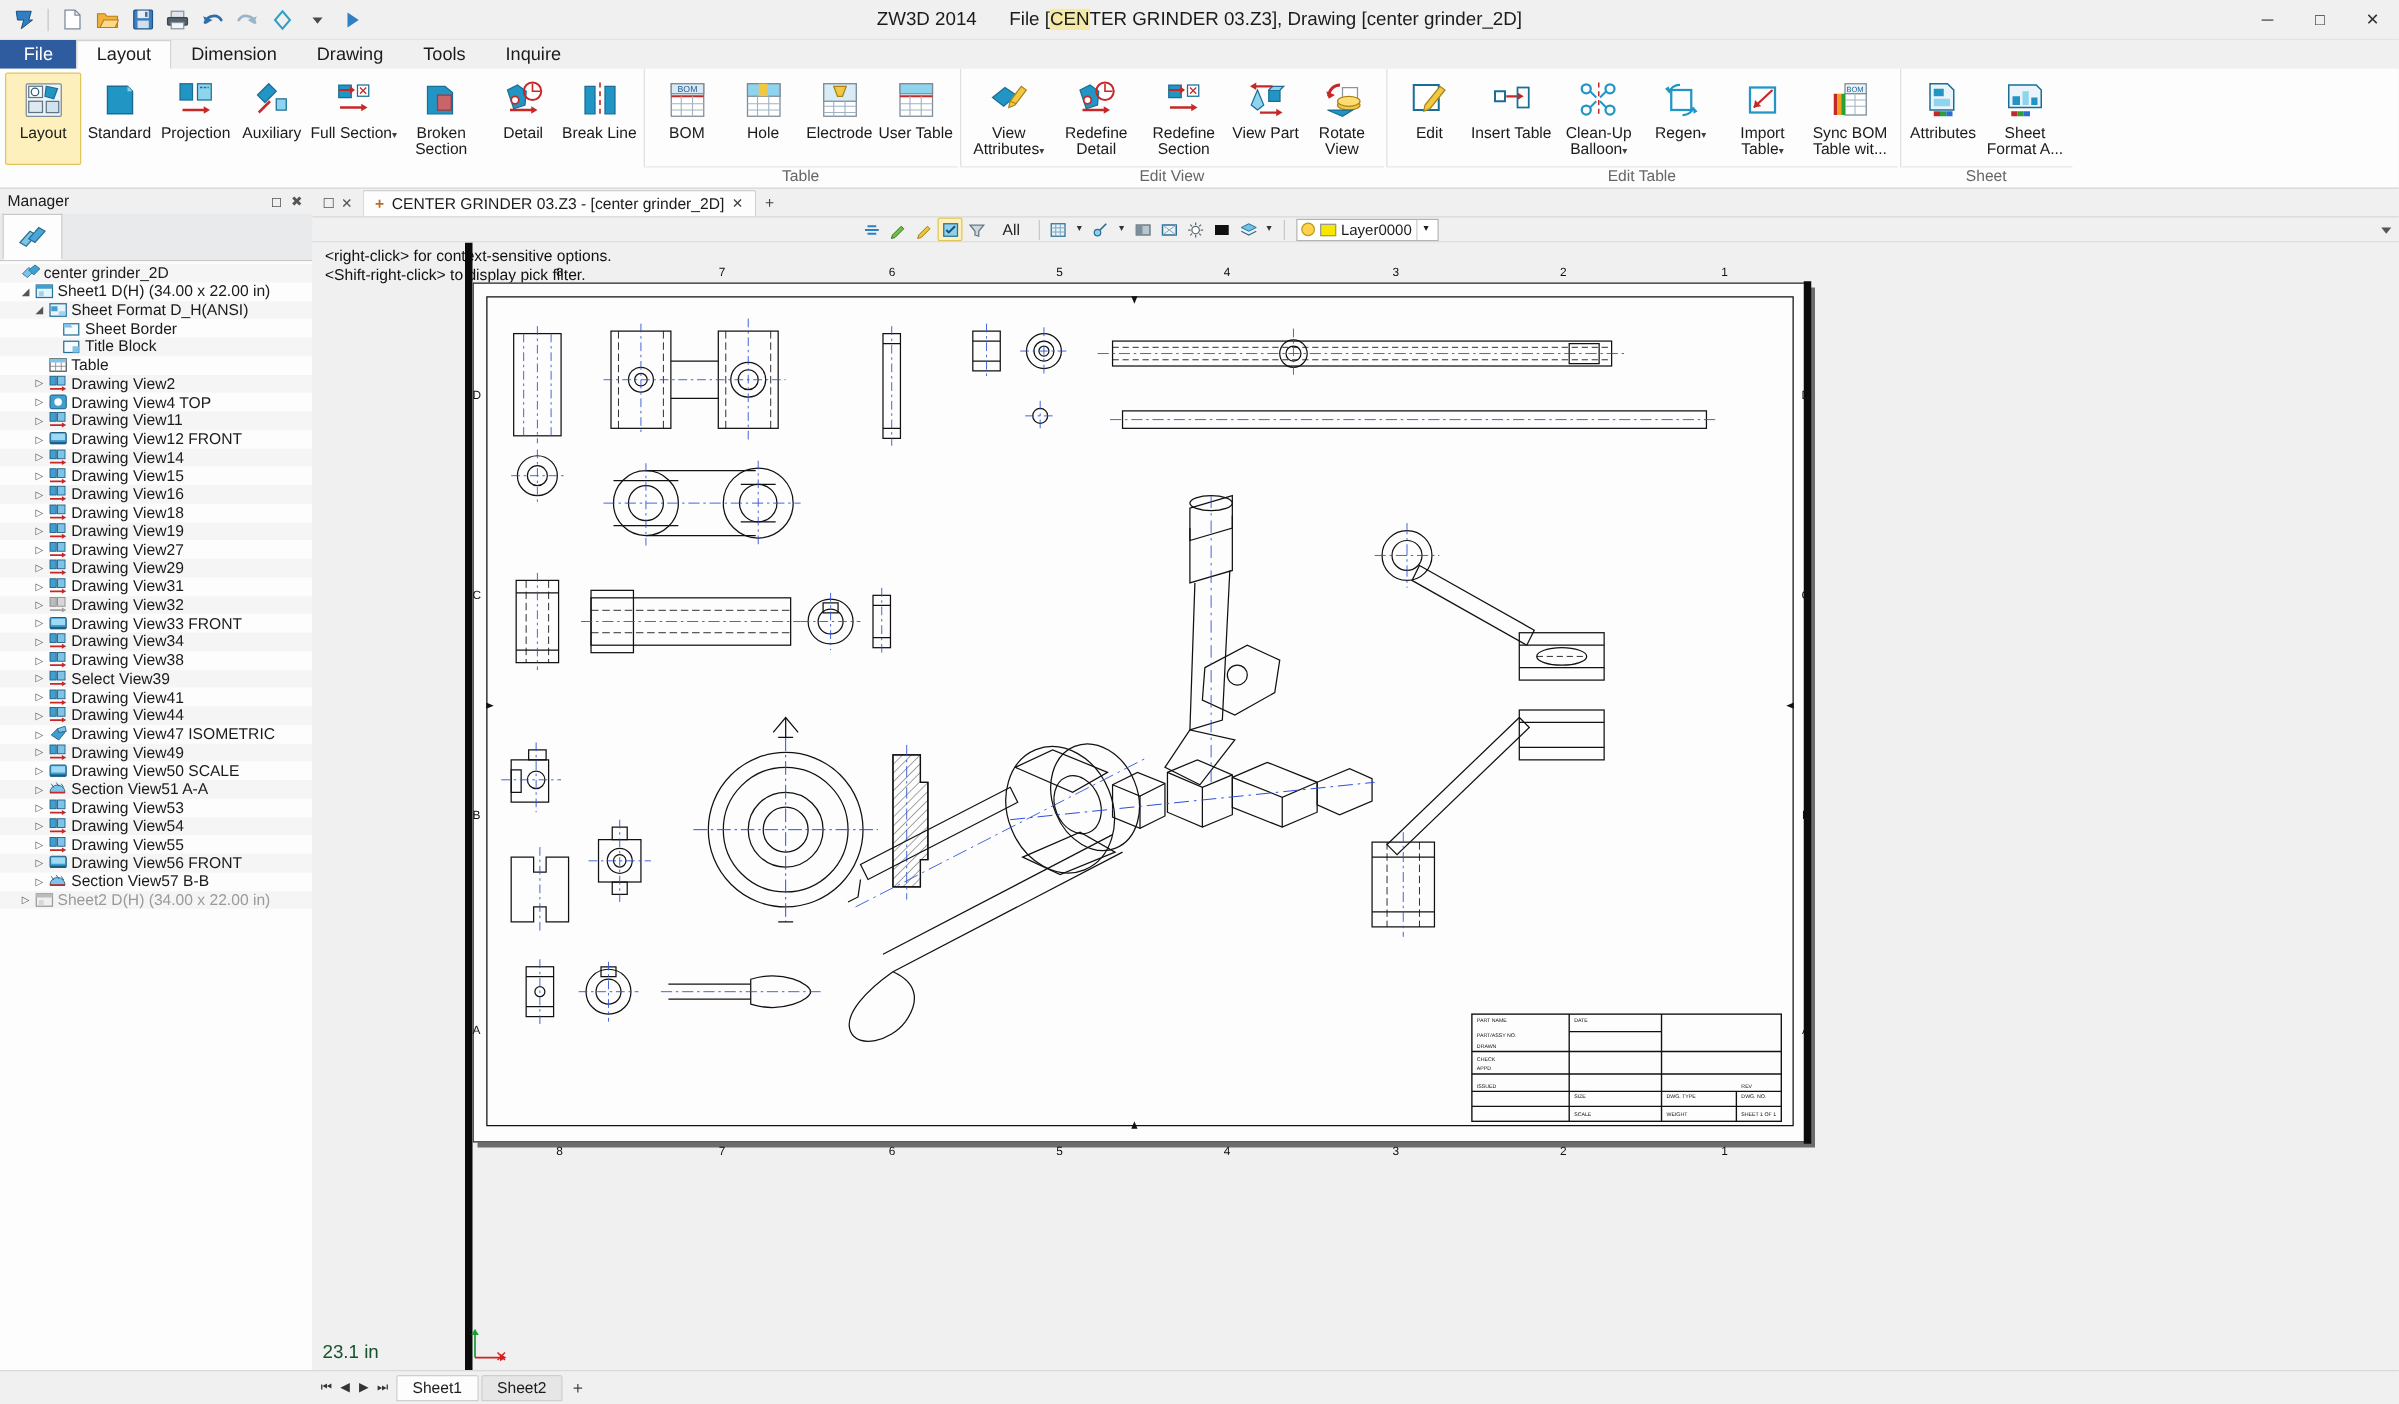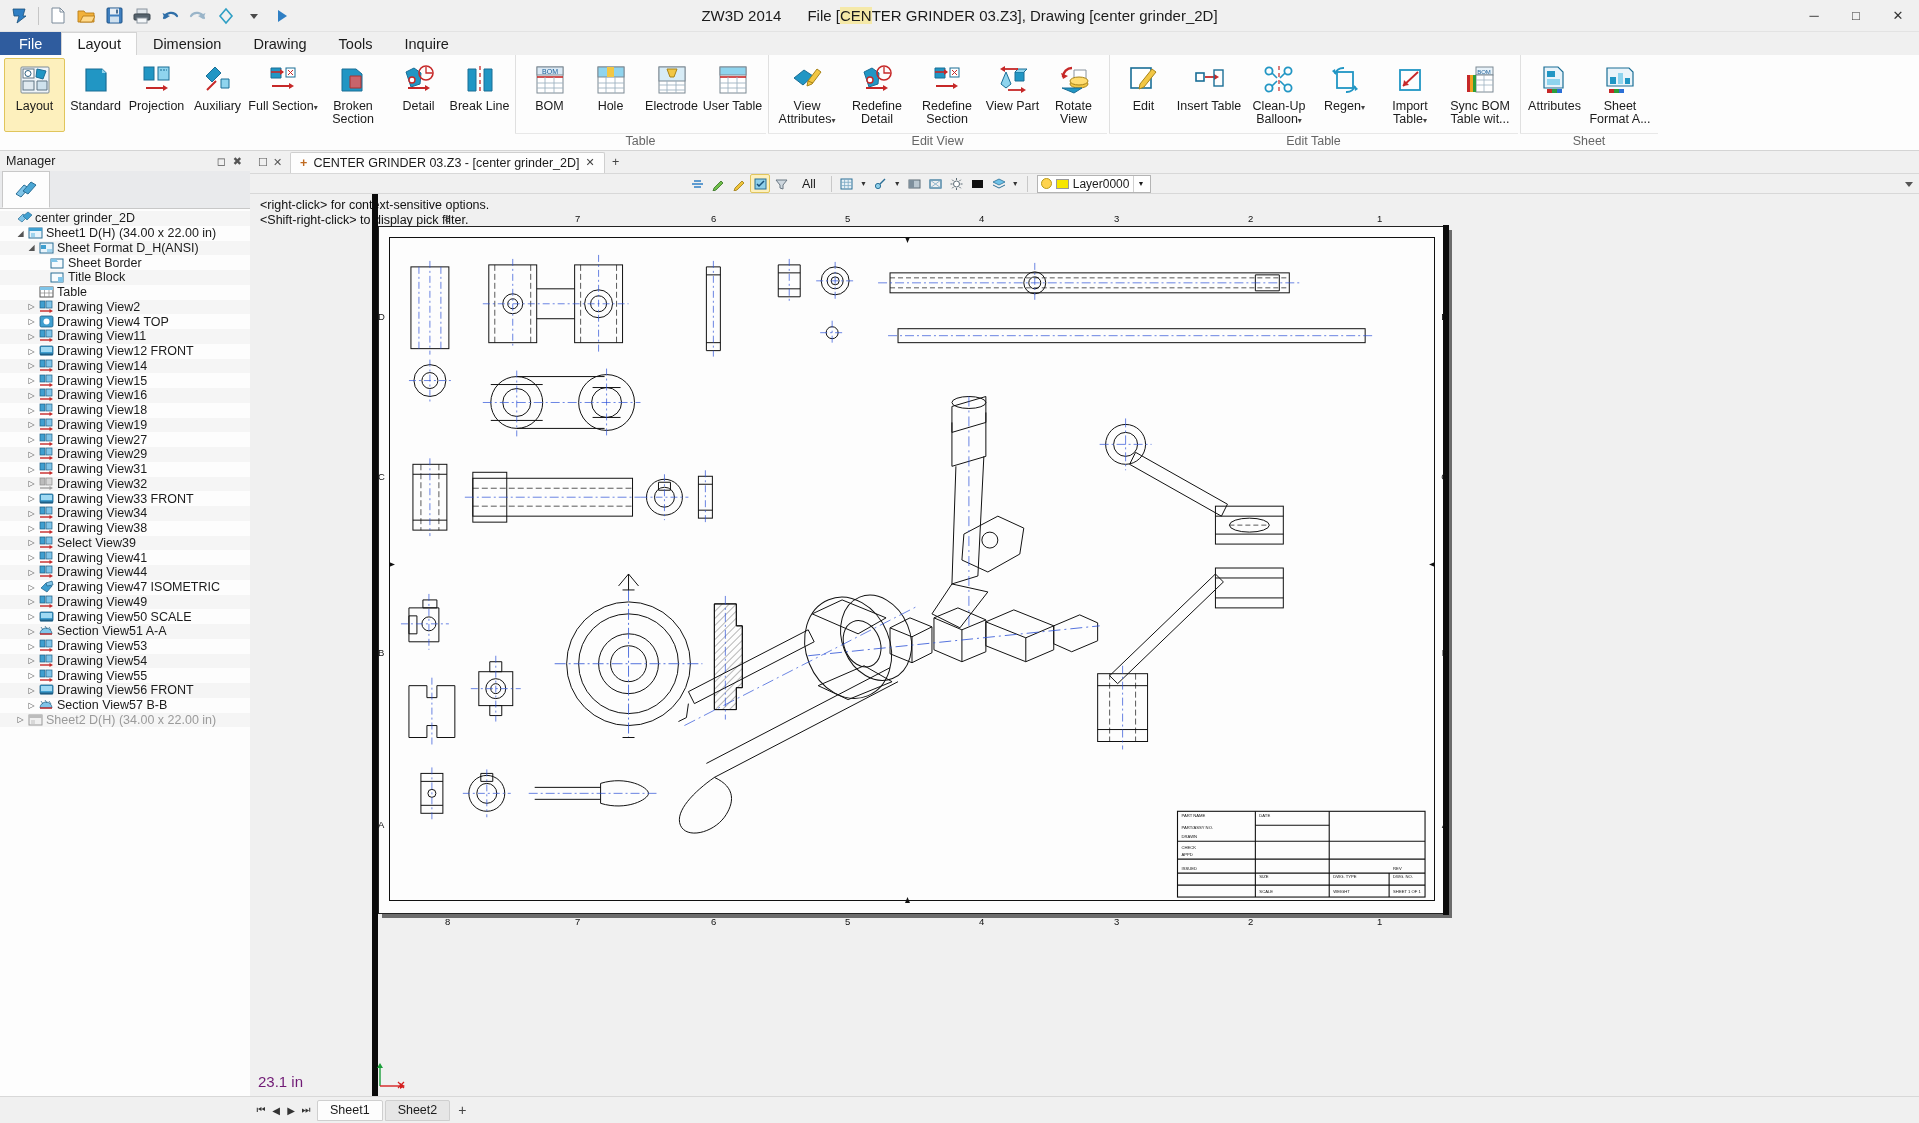--- a/index.html
+++ b/index.html
@@ -116,21 +116,21 @@
     height:18px; display:flex; align-items:center; background:#fff; border:1px solid #b4b4b4;
     font-size:12px; padding:0 3px; margin-left:4px; gap:4px;
   }
   .layerbox .dd { width:14px; height:16px; display:flex; align-items:center; justify-content:center; border-left:1px solid #d0d0d0; font-size:7px; }
   .bulb { width:11px; height:11px; border-radius:50%; background:#ffd34d; border:1px solid #b99b17; }
   .swatch-yellow { width:13px; height:10px; background:#f7e600; border:1px solid #999; }
 
   
   .canvaswrap { flex:1; position:relative; background:#f0f0f0; overflow:hidden; }
   .cadhint { position:absolute; left:10px; top:4px; font-size:12.5px; color:#111; line-height:15px; }
-  .scaletxt { position:absolute; left:8px; bottom:6px; font-size:15px; color:#701a75; }
+  .scaletxt { position:absolute; left:8px; bottom:6px; font-size:15px; color:#14532d; }
   .sheetpaper {
     position:absolute; left:128px; top:32px; width:1070px; height:688px;
     background:#fdfdfd; border:1px solid #222; box-shadow:4px 4px 0 rgba(0,0,0,0.55);
   }
   .blackbar-r { position:absolute; right:-2px; top:-2px; width:6px; height:calc(100% + 4px); background:#0b0b0b; }
   .frame { position:absolute; left:10px; top:10px; right:12px; bottom:12px; border:1.3px solid #111; }
   .zonelab { position:absolute; font-size:9.5px; color:#111; }
 
   svg.dwg { position:absolute; left:0; top:0; width:100%; height:100%; pointer-events:none; }
 

